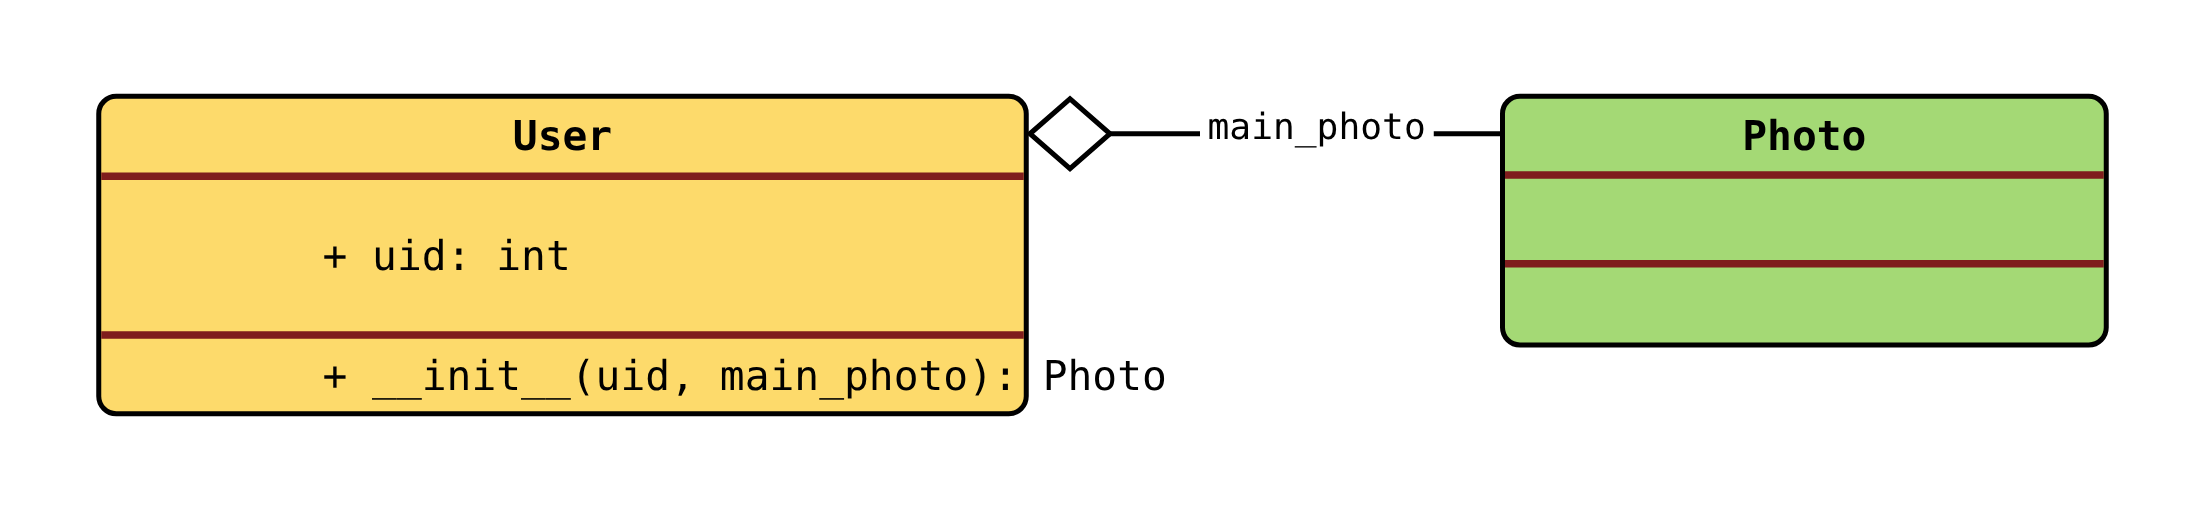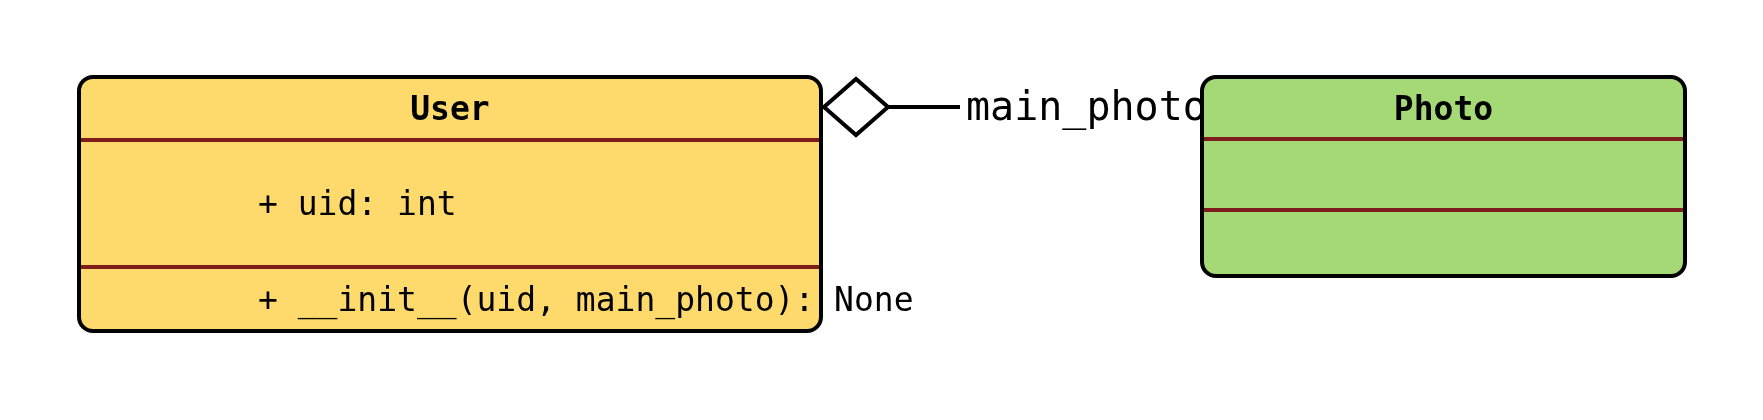--- a/index.html
+++ b/index.html
@@ -44,21 +44,21 @@
     align-items: center;
     justify-content: center;
     font-weight: bold;
     font-size: 33px;
     flex: 0 0 auto;
   }
   .box-user .comp-title { height: 59px; }
   .box-photo .comp-title { height: 58px; }
   .comp {
     box-sizing: border-box;
-    border-top: 4px solid #7f1d1d;
+    border-top: 6px solid #7f1d1d;
     gap: 20px;
   }
   .comp-attrs {
     flex: 1 1 auto;
     display: flex;
     flex-direction: column;
     justify-content: center;
     padding-left: 18px;
   }
   .comp-methods {
@@ -92,42 +92,41 @@
     height: 62px;
   }
   .rel-label {
     position: absolute;
     left: 960px;
     top: 84px;
     height: 44px;
     background: #ffffff;
     padding: 0 6px;
     display: flex;
-    align-items: center;
-    font-size: 40px;
+    font-size: 29px;
     white-space: pre;
   }
 </style>
 </head>
 <body>
 
 <div class="canvas">
 
   <div class="uml-box box-user">
     <div class="comp-title">
       <span>User</span>
     </div>
     <div class="comp comp-attrs">
       <div class="member-line">
         <span>+ uid: int</span>
       </div>
     </div>
     <div class="comp comp-methods">
       <div class="member-line">
-        <span>+ __init__(uid, main_photo): None</span>
+        <span>+ __init__(uid, main_photo): Photo</span>
       </div>
     </div>
   </div>
 
   <svg class="rel-diamond" viewBox="0 0 72 62">
     <polygon points="4,31 36,3 68,31 36,59" fill="#ffffff" stroke="#000000" stroke-width="4" stroke-linejoin="miter"></polygon>
   </svg>
 
   <div class="rel-line"></div>
 

